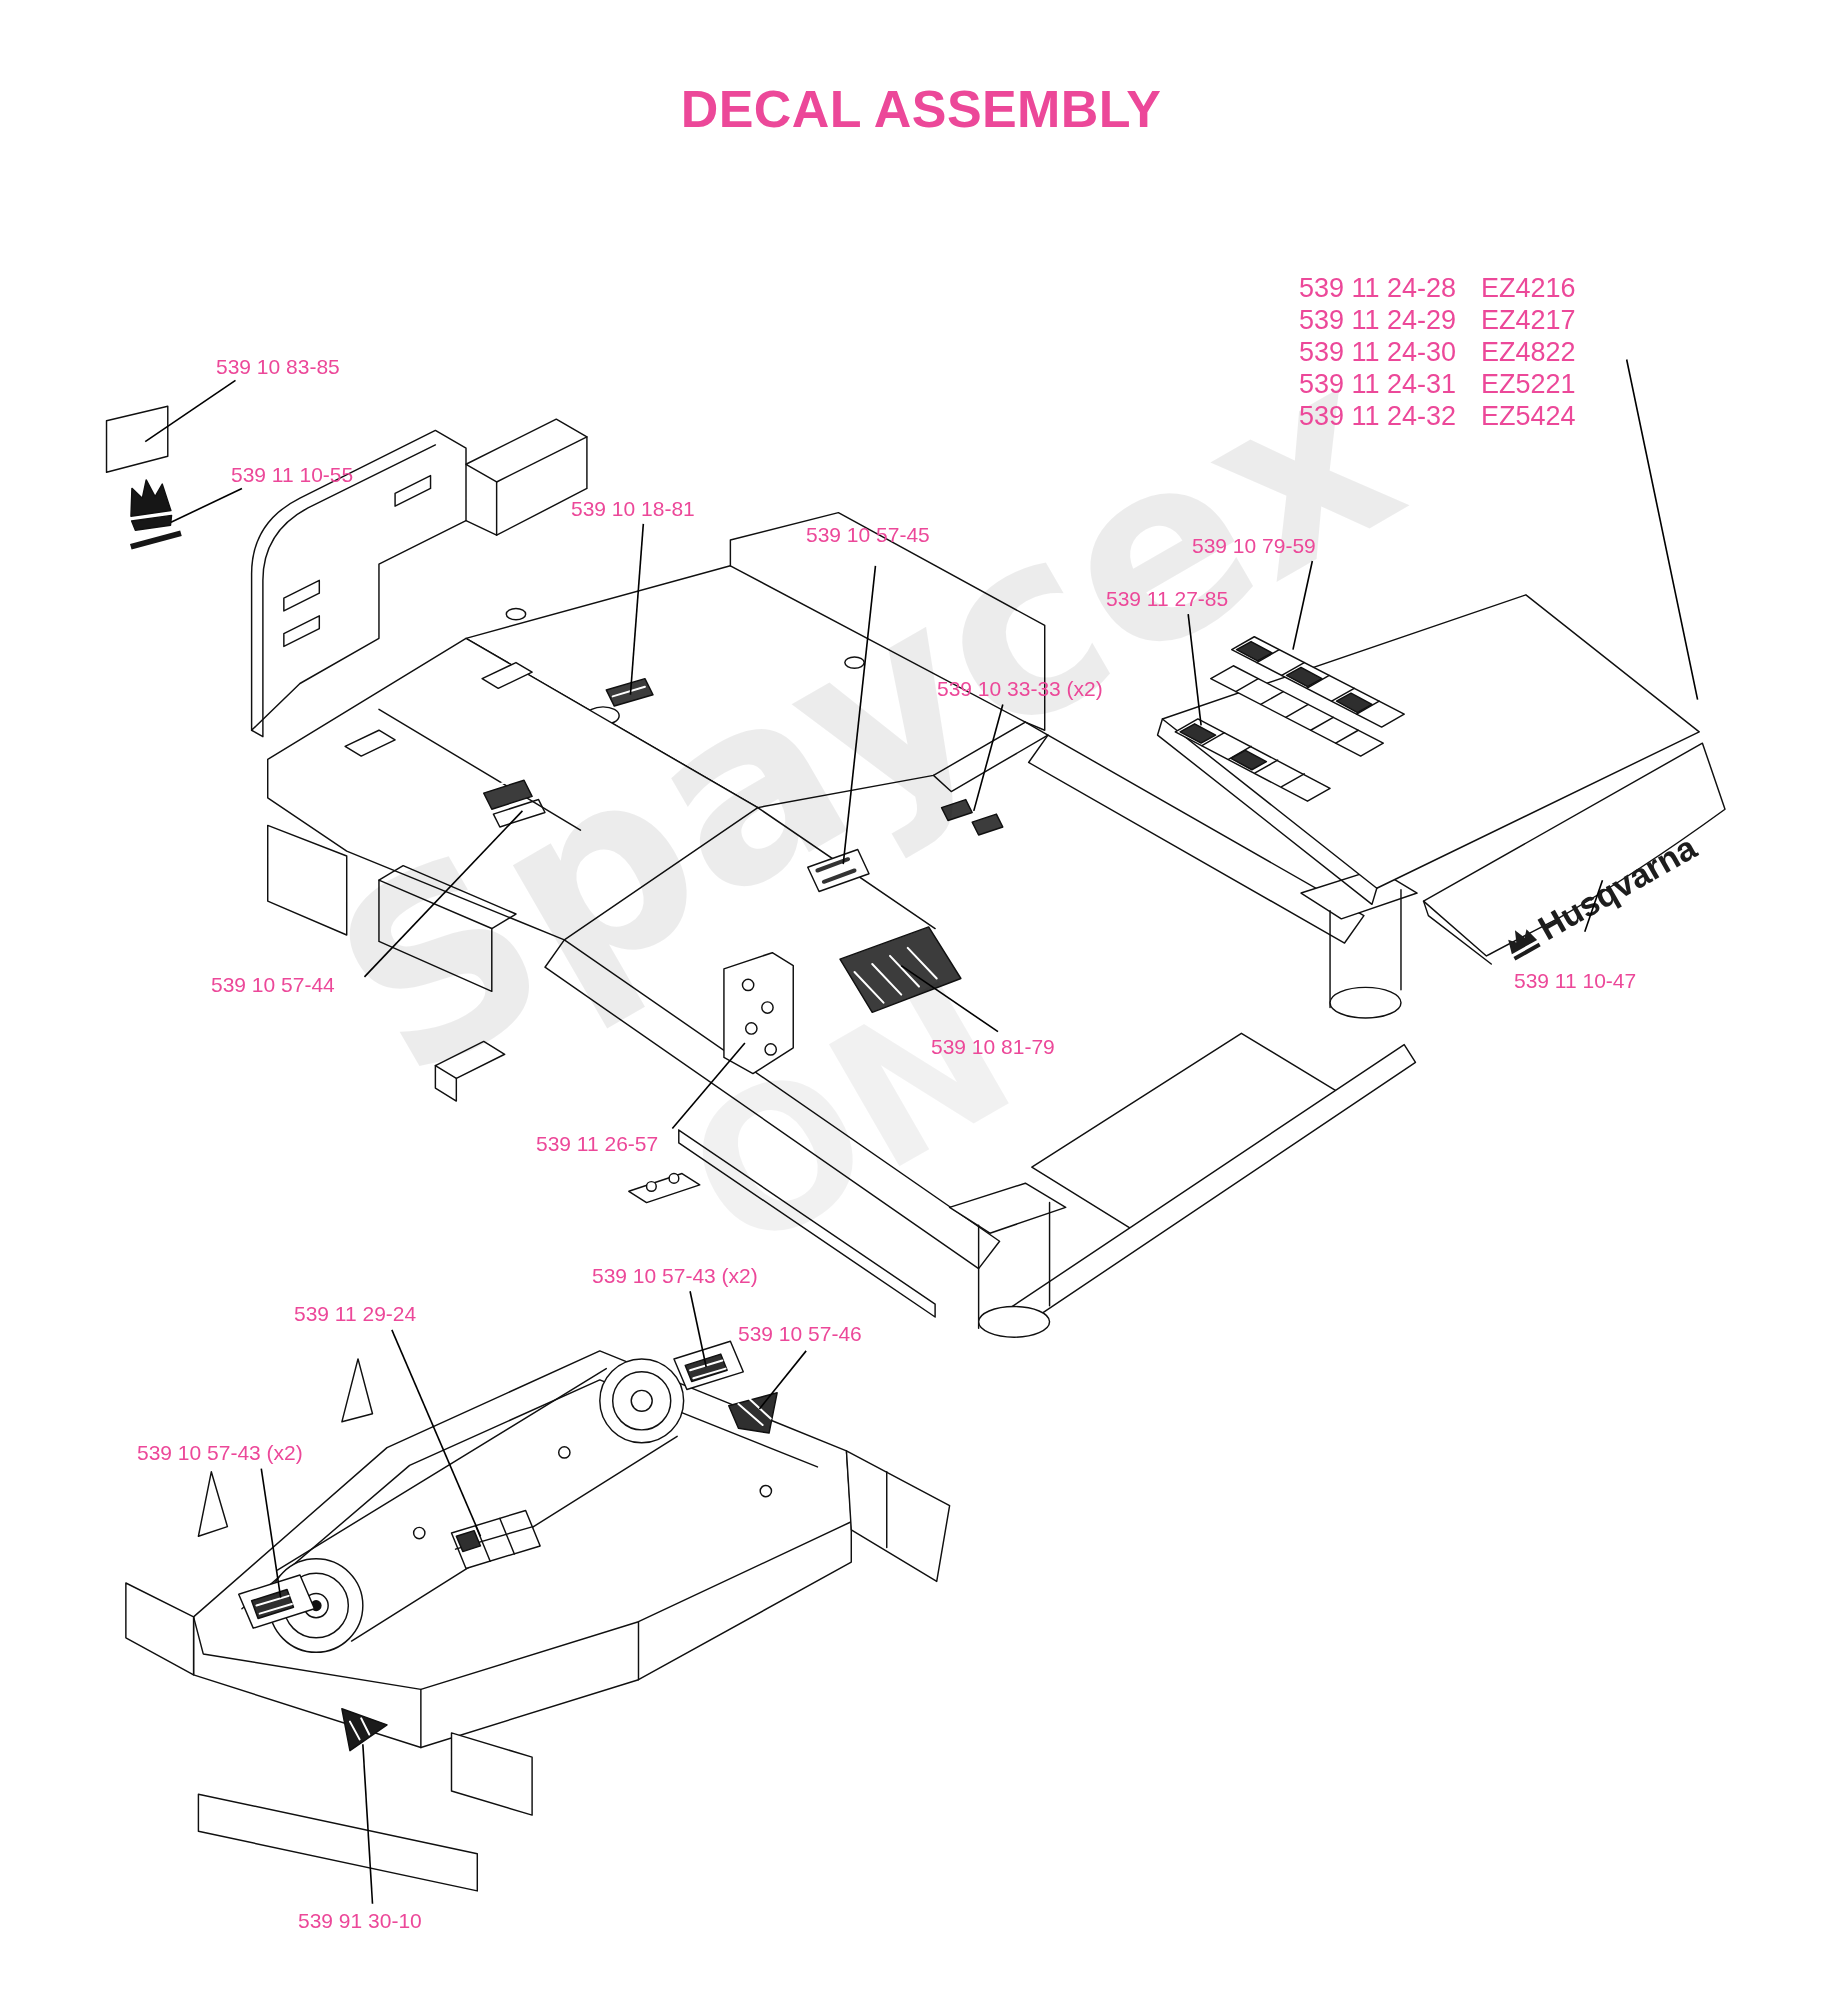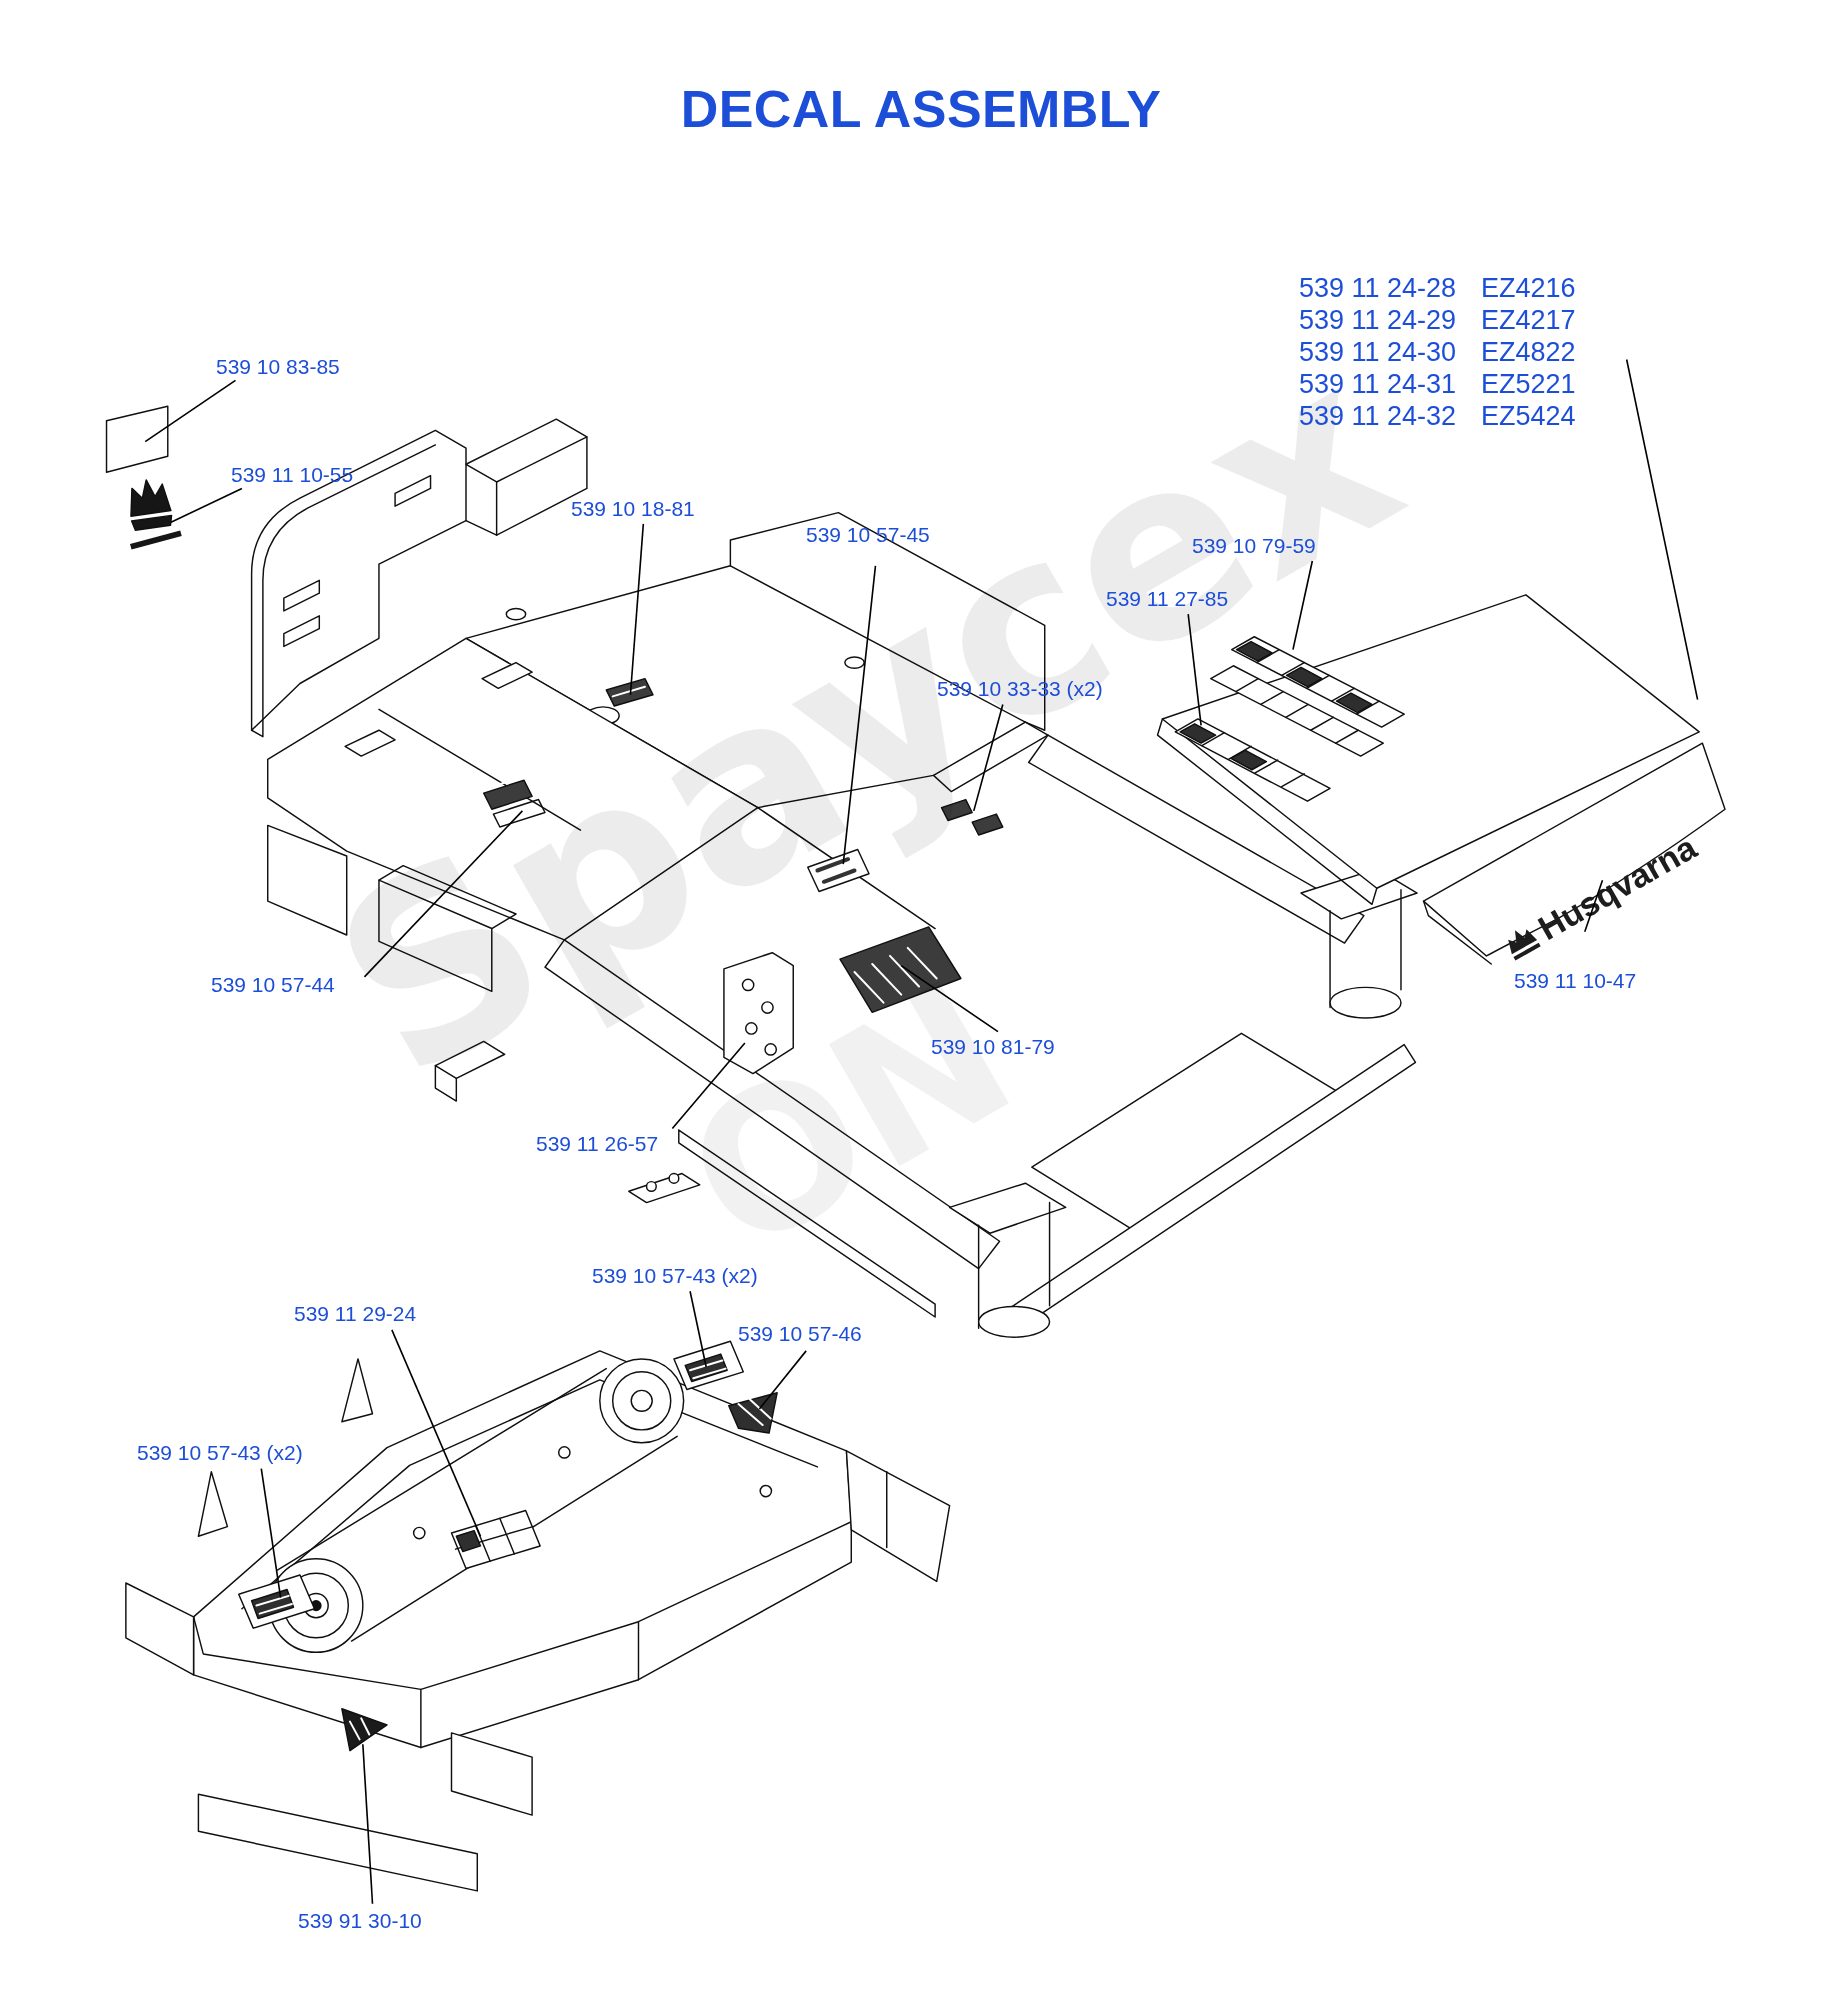--- a/index.html
+++ b/index.html
@@ -1,18 +1,18 @@
 <!DOCTYPE html>
 <html style="font-size:13px"><head>
 <meta charset="utf-8">
 <style>
   *{box-sizing:border-box;margin:0;padding:0}
   html,body{background:#fff}
   .page{position:relative;width:1842px;height:2011px;background:#fff;overflow:hidden;
-        font-family:"Liberation Sans",sans-serif;color:#1d4ed8}
+        font-family:"Liberation Sans",sans-serif;color:#ec4899}
   .page-title{position:absolute;top:79px;left:0;width:100%;text-align:center;
               font-size:52px;font-weight:700;letter-spacing:0.4px}
   .diagram-svg{position:absolute;left:0;top:0;width:1842px;height:2011px}
   .part-label{position:absolute;font-size:21px;line-height:1.1;white-space:nowrap}
   .part-label b{font-weight:400}
   .model-table{position:absolute;left:1299px;top:272px;font-size:27px}
   .model-row{display:flex;align-items:flex-end;height:32px}
   .mt-part{display:inline-block;width:182px}
 </style>
 </head>

